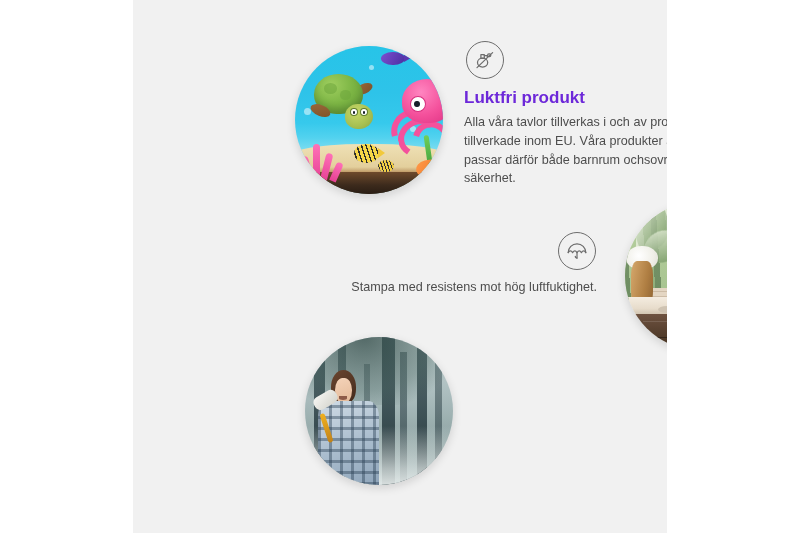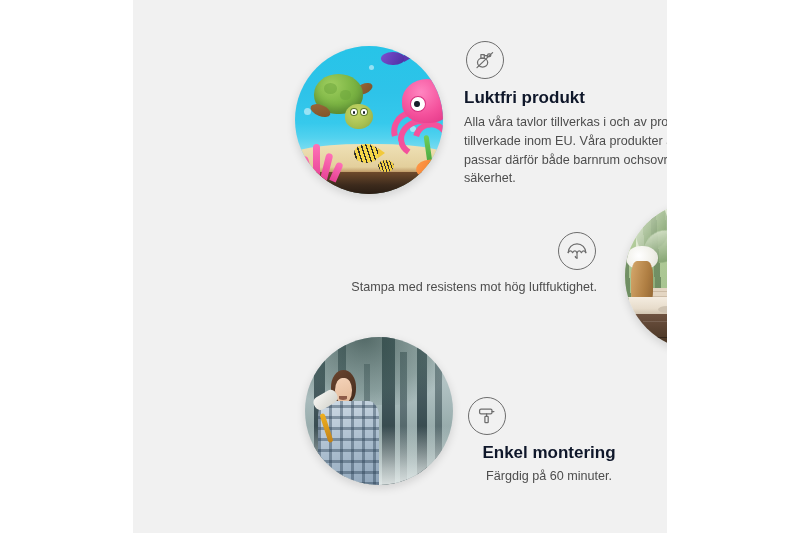--- a/index.html
+++ b/index.html
@@ -430,21 +430,21 @@
     border-radius: 50%;
     box-sizing: border-box;
     display: flex;
     align-items: center;
     justify-content: center;
     color: #6d6d6d;
   }
   .f-icon svg { display: block; }
 
   .f-title {
-    color: #0f172a;
+    color: #6d28d9;
     font-size: 17px;
     font-weight: bold;
     line-height: 1.2;
     margin: 0;
     white-space: nowrap;
   }
   .f-text {
     color: #4d4d4d;
     font-size: 12.6px;
     line-height: 1.48;
@@ -583,27 +583,15 @@
           <div class="w-hair"></div>
           <div class="w-face"></div>
           <div class="w-smile"></div>
           <div class="w-body"></div>
           <div class="w-roller-handle"></div>
           <div class="w-roller-head"></div>
         </div>
       </div>
     </div>
 
-    <div class="feature" id="feature-3">
-      <div class="f-icon">
-        <svg width="24" height="24" viewBox="0 0 24 24" fill="none" stroke="currentColor" stroke-width="1.25" stroke-linecap="round" stroke-linejoin="round">
-          <rect x="4.6" y="5.2" width="12.4" height="4.6" rx="1.4"></rect>
-          <path d="M17.0 7.5h1.9"></path>
-          <path d="M11.6 9.8v2.5"></path>
-          <rect x="9.9" y="12.3" width="3.3" height="6.4" rx="0.7"></rect>
-        </svg>
-      </div>
-      <p class="f-title">Enkel montering</p>
-      <p class="f-text">Färgdig på 60 minuter.</p>
-    </div>
 
   </div>
 </div>
 
 </body></html>

